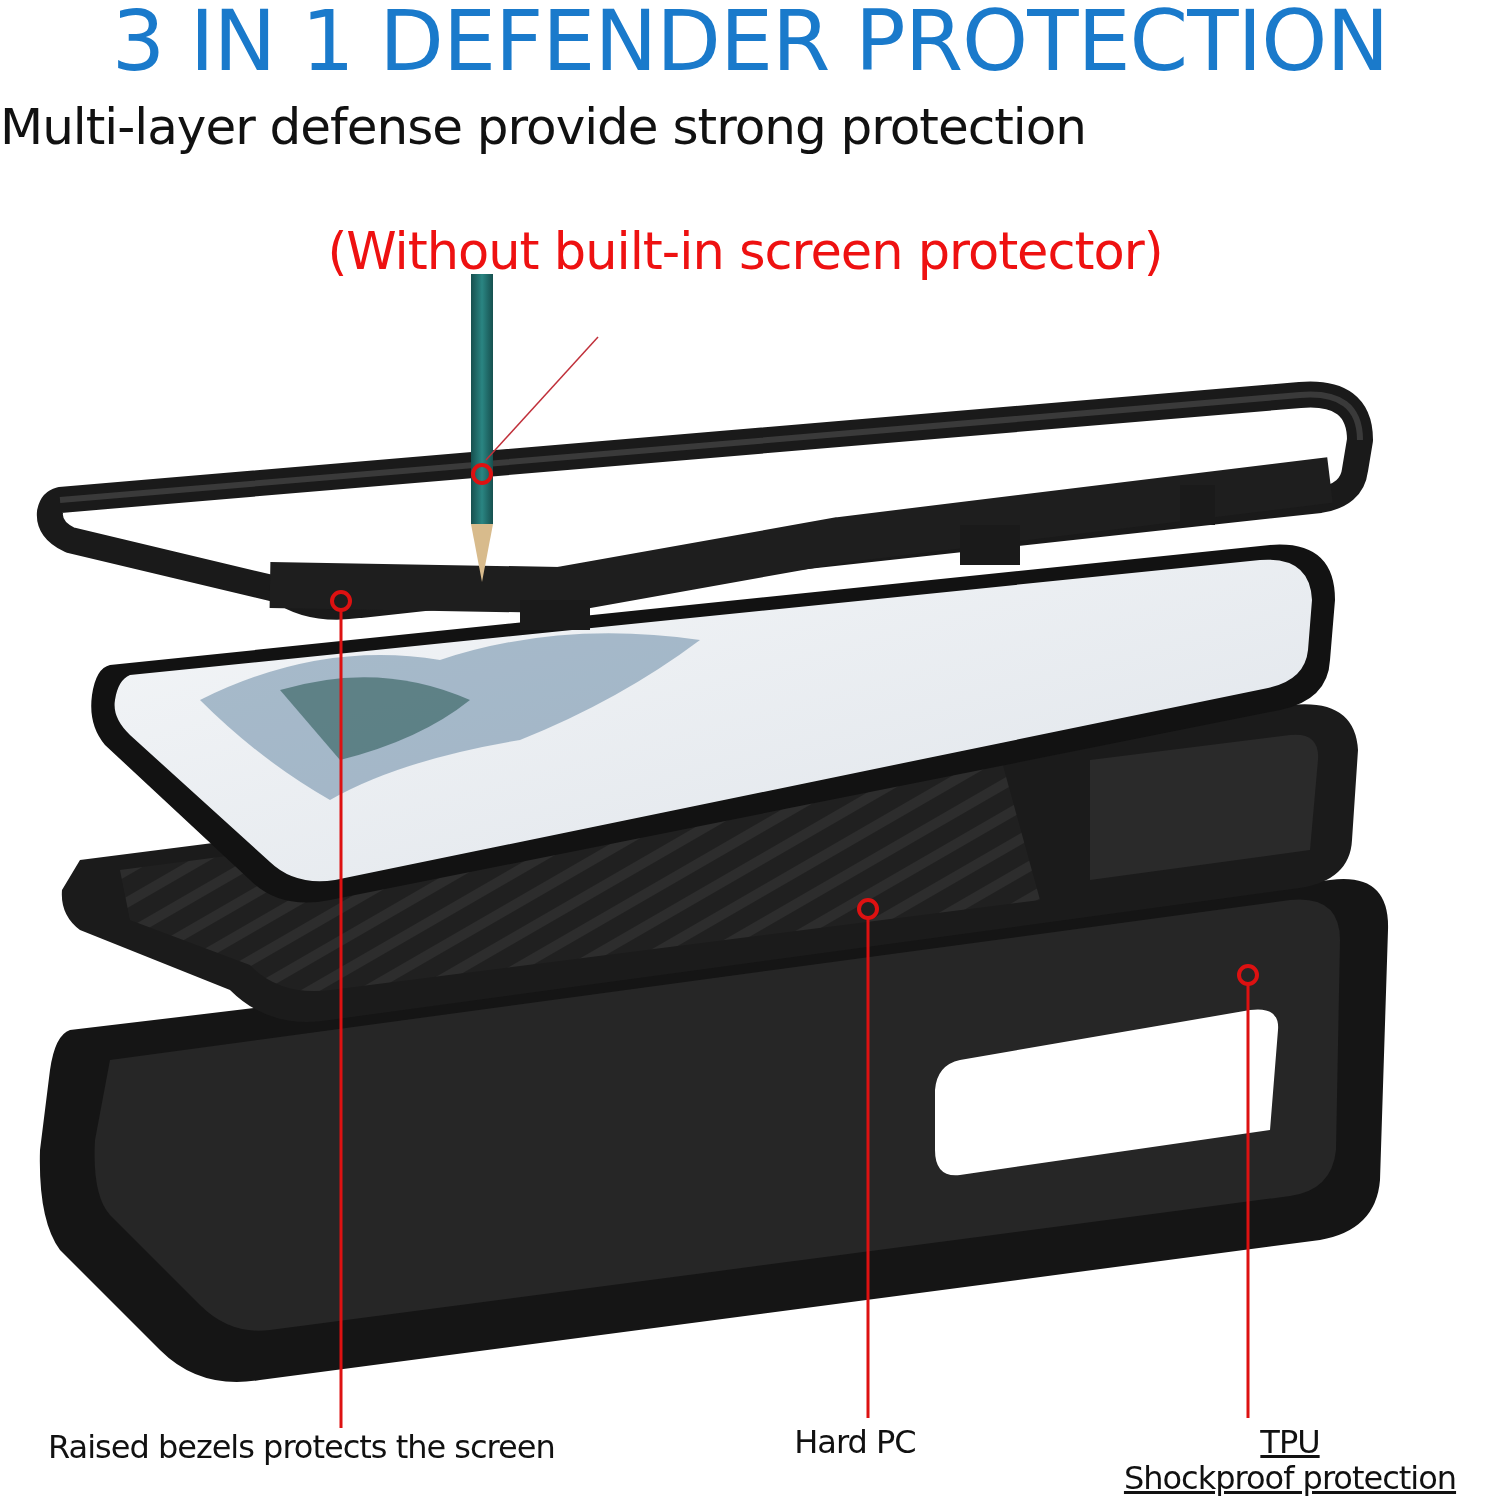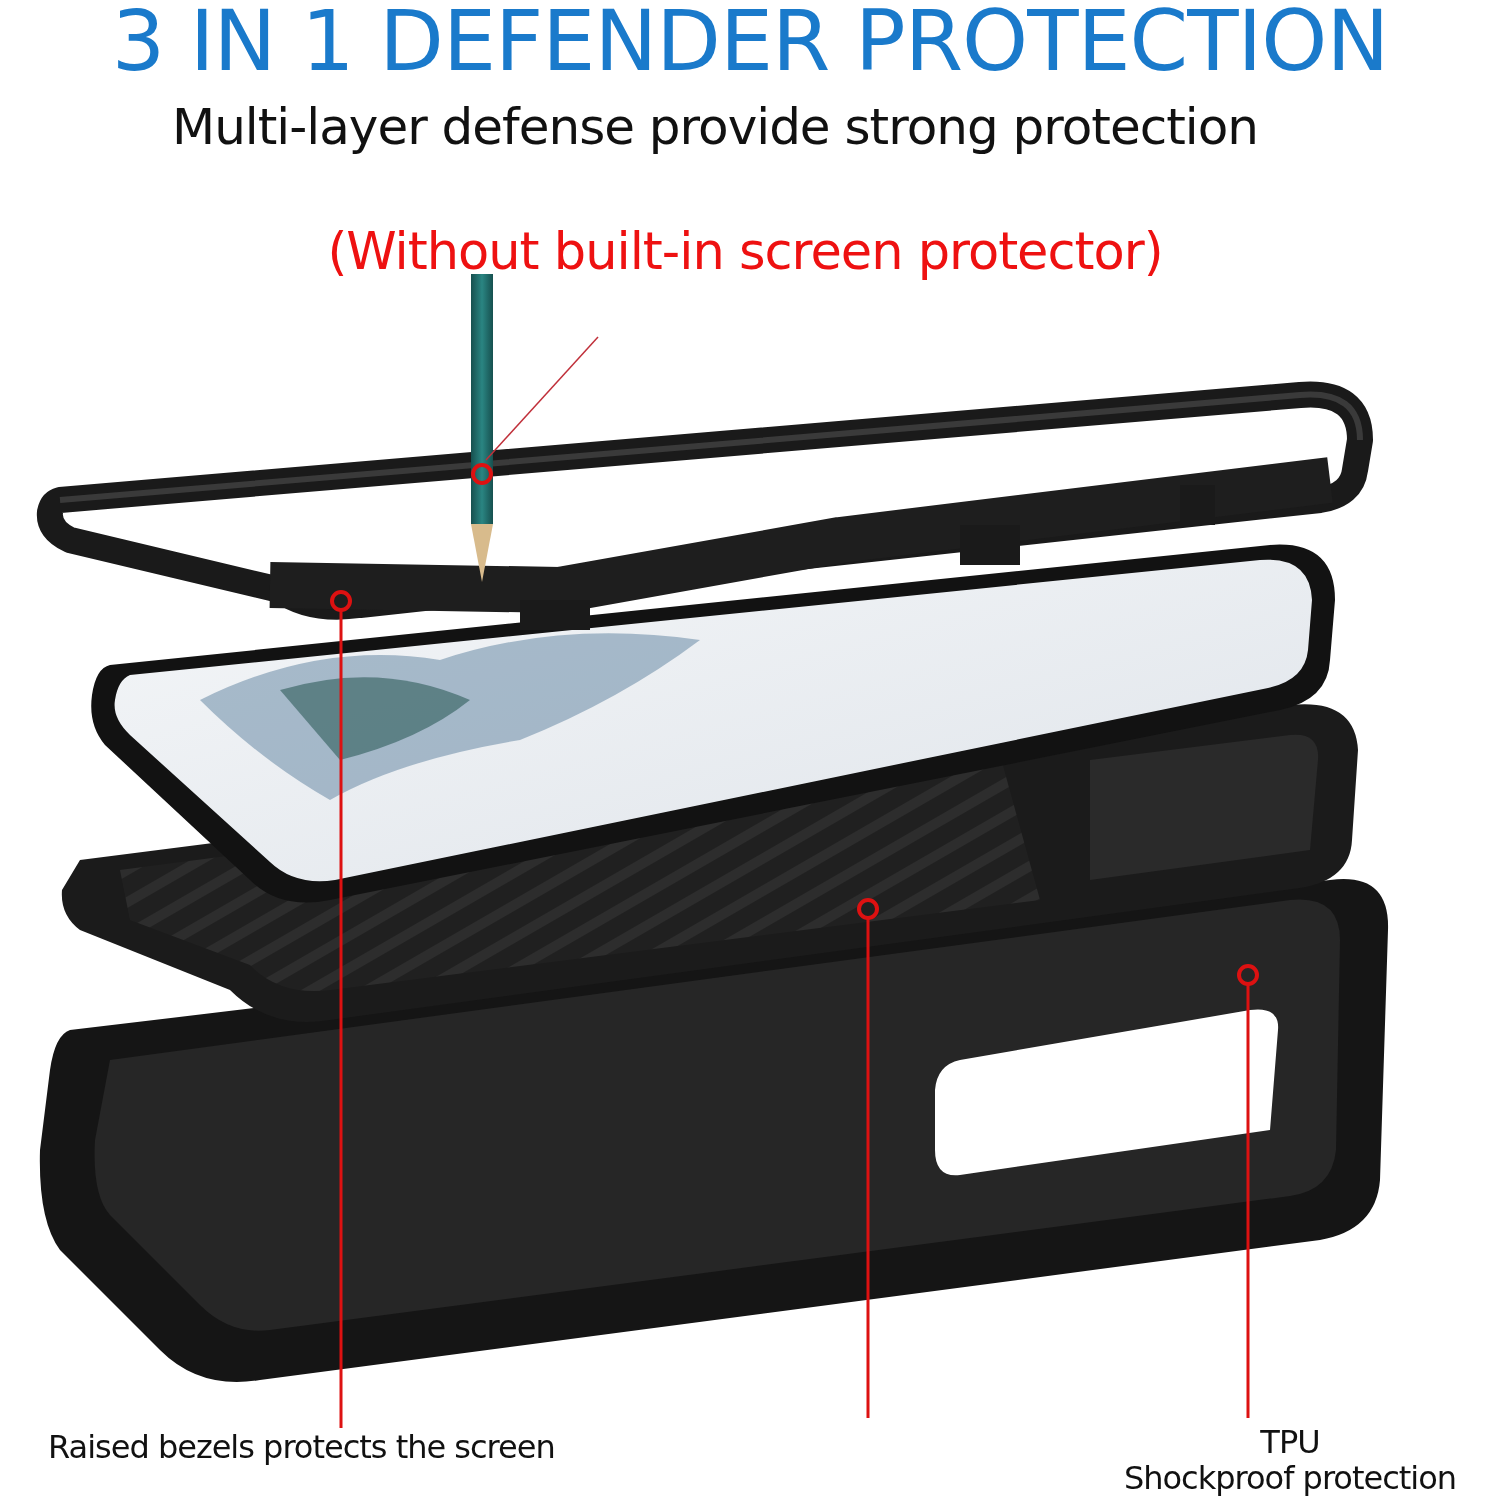--- a/index.html
+++ b/index.html
@@ -1,24 +1,24 @@
 <!DOCTYPE html>
 <html><head>
   <meta charset="utf-8">
   <style>
     html, body { margin: 0; padding: 0; background: #ffffff; }
     body { width: 1500px; height: 1500px; position: relative; overflow: hidden; font-family: "DejaVu Sans", "Liberation Sans", sans-serif; }
     .title { position: absolute; left: 0; width: 1500px; top: -8px; text-align: center; font-size: 84px; color: #1a7acb; letter-spacing: -1px; font-weight: normal; white-space: nowrap; }
-    .subtitle { position: absolute; left: 0; width: 1430px; top: 98px; text-align: center; font-size: 50px; color: #111111; white-space: nowrap; letter-spacing: -1px; }
+    .subtitle { position: absolute; left: 0; width: 1430px; top: 98px; font-size: 50px; color: #111111; white-space: nowrap; letter-spacing: -1px; }
     .warning { position: absolute; left: 0; width: 1490px; top: 222px; text-align: center; font-size: 51px; color: #ee1111; white-space: nowrap; letter-spacing: -1px; z-index: 3; }
     svg.art { position: absolute; left: 0; top: 0; width: 1500px; height: 1500px; z-index: 2; }
     .label { position: absolute; font-size: 32px; color: #111111; white-space: nowrap; text-align: center; letter-spacing: -1px; z-index: 4; }
     .label-bezel { left: 48px; top: 1428px; text-align: left; }
     .label-pc { left: 650px; width: 410px; top: 1424px; line-height: 36px; }
-    .label-tpu { left: 1110px; width: 360px; top: 1424px; line-height: 36px; }
+    .label-tpu { left: 1110px; width: 360px; top: 1424px; line-height: 36px; text-decoration: underline; }
   </style>
 </head>
 <body>
 
 <div class="title">3 IN 1 DEFENDER PROTECTION</div>
 <div class="subtitle">Multi-layer defense provide strong protection</div>
 <div class="warning">(Without built-in screen protector)</div>
 
 <svg class="art" viewBox="0 0 1500 1500" xmlns="http://www.w3.org/2000/svg">
   <defs>
@@ -84,17 +84,18 @@
     <line x1="868" y1="918" x2="868" y2="1418" stroke="#dd1111" stroke-width="3"></line>
   </g>
   <g>
     <circle cx="1248" cy="975" r="9" fill="none" stroke="#dd1111" stroke-width="4"></circle>
     <line x1="1248" y1="984" x2="1248" y2="1418" stroke="#dd1111" stroke-width="3"></line>
   </g>
 </svg>
 
 <div class="label label-bezel">Raised bezels protects the screen</div>
 <div class="label label-pc">
+  <div>Hard PC</div>
 </div>
 <div class="label label-tpu">
   <div>TPU</div>
   <div>Shockproof protection</div>
 </div>
 
 </body></html>

